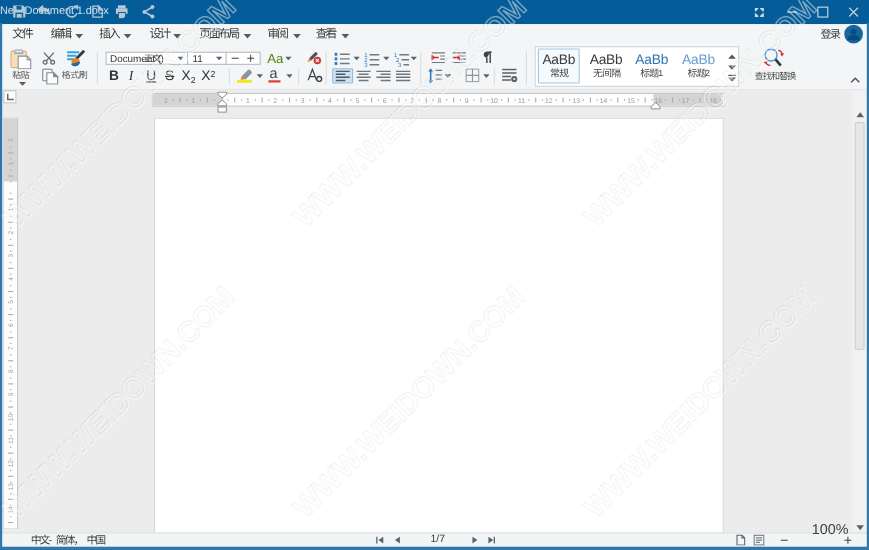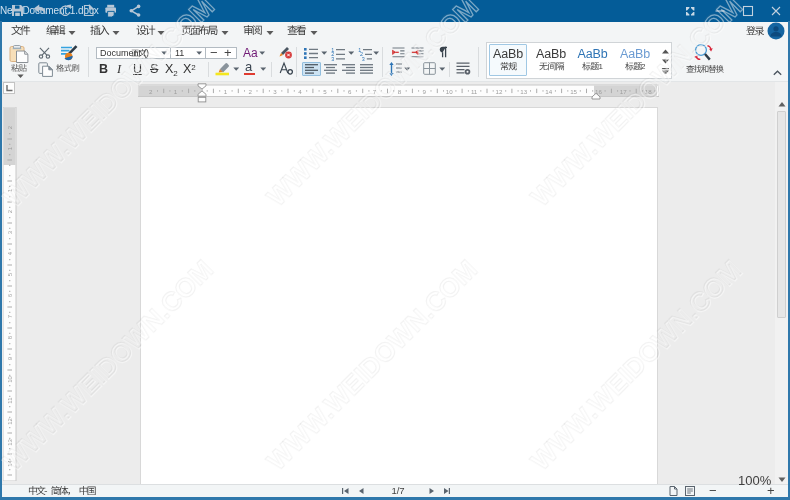--- a/index.html
+++ b/index.html
@@ -209,21 +209,21 @@
 <div class="ab" style="left:146px;top:48px;font-size:9px;color:#333">)</div>
 <svg class="ab" style="left:161px;top:51px" width="6.5" height="4.5" fill="#5a646e">
     <path d="M0.3 0.6l2.9 3.2 2.9-3.2z"></path>
   </svg>
 <div class="ab" style="left:175px;top:48px;font-size:9px;color:#333">11</div>
 <svg class="ab" style="left:196px;top:51px" width="6.5" height="4.5" fill="#5a646e">
     <path d="M0.3 0.6l2.9 3.2 2.9-3.2z"></path>
   </svg>
 <div class="ab" style="left:210px;top:45px;font-size:13px;color:#444">−</div>
 <div class="ab" style="left:224px;top:45px;font-size:13px;color:#444">+</div>
-<div class="ab" style="left:243px;top:46px;font-size:12px;color:#701a75">Aa</div>
+<div class="ab" style="left:243px;top:46px;font-size:12px;color:#4d7c0f">Aa</div>
 <svg class="ab" style="left:259px;top:51px" width="6.5" height="4.5" fill="#5a646e">
     <path d="M0.3 0.6l2.9 3.2 2.9-3.2z"></path>
   </svg>
 <svg class="ab" style="left:278px;top:46px" width="15" height="13">
     <path d="M9 1L3 7l2 2 6-6z" fill="#4a5560"></path>
     <path d="M3 7l-1.5 3.5L5 9z" fill="#e8821e"></path>
     <circle cx="10.5" cy="9" r="3.4" fill="#d63a3a"></circle>
     <path d="M9.2 7.7l2.6 2.6M11.8 7.7l-2.6 2.6" stroke="#fff" stroke-width="1"></path>
   </svg>
 <div class="ab" style="left:99px;top:62px;font-size:12.5px;font-weight:bold;color:#333">B</div>

